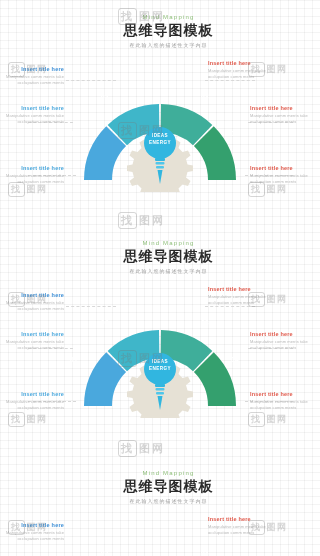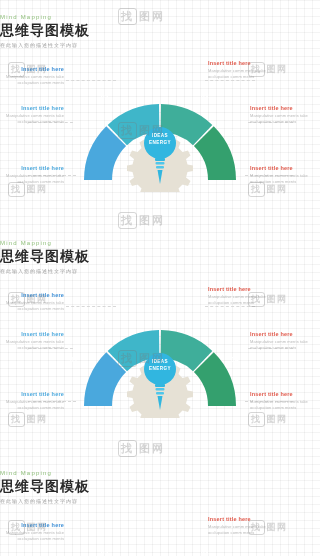--- a/index.html
+++ b/index.html
@@ -14,21 +14,21 @@
   .grid-bg{
     position:absolute;left:0;top:0;width:320px;height:556px;
     background-image:
       linear-gradient(to right, rgba(0,0,0,0.045) 1px, transparent 1px),
       linear-gradient(to bottom, rgba(0,0,0,0.045) 1px, transparent 1px);
     background-size:8px 8px;
     z-index:0;
   }
   .slide{position:relative;width:320px;height:232px;overflow:hidden;}
 
-  .hdr{position:absolute;left:0;right:0;}
+  .hdr{position:absolute;left:17px;right:0;text-align:center;}
   .hdr .eng{
     font-size:6px;color:#8fbf7a;letter-spacing:1.2px;
     font-family:"Liberation Sans", sans-serif;
   }
   .hdr .cn{
     font-size:14px;color:#2a2a2a;font-weight:bold;letter-spacing:1px;margin-top:2px;
   }
   .hdr .sub{
     font-size:5px;color:#9a9a9a;letter-spacing:1px;margin-top:2px;
   }

